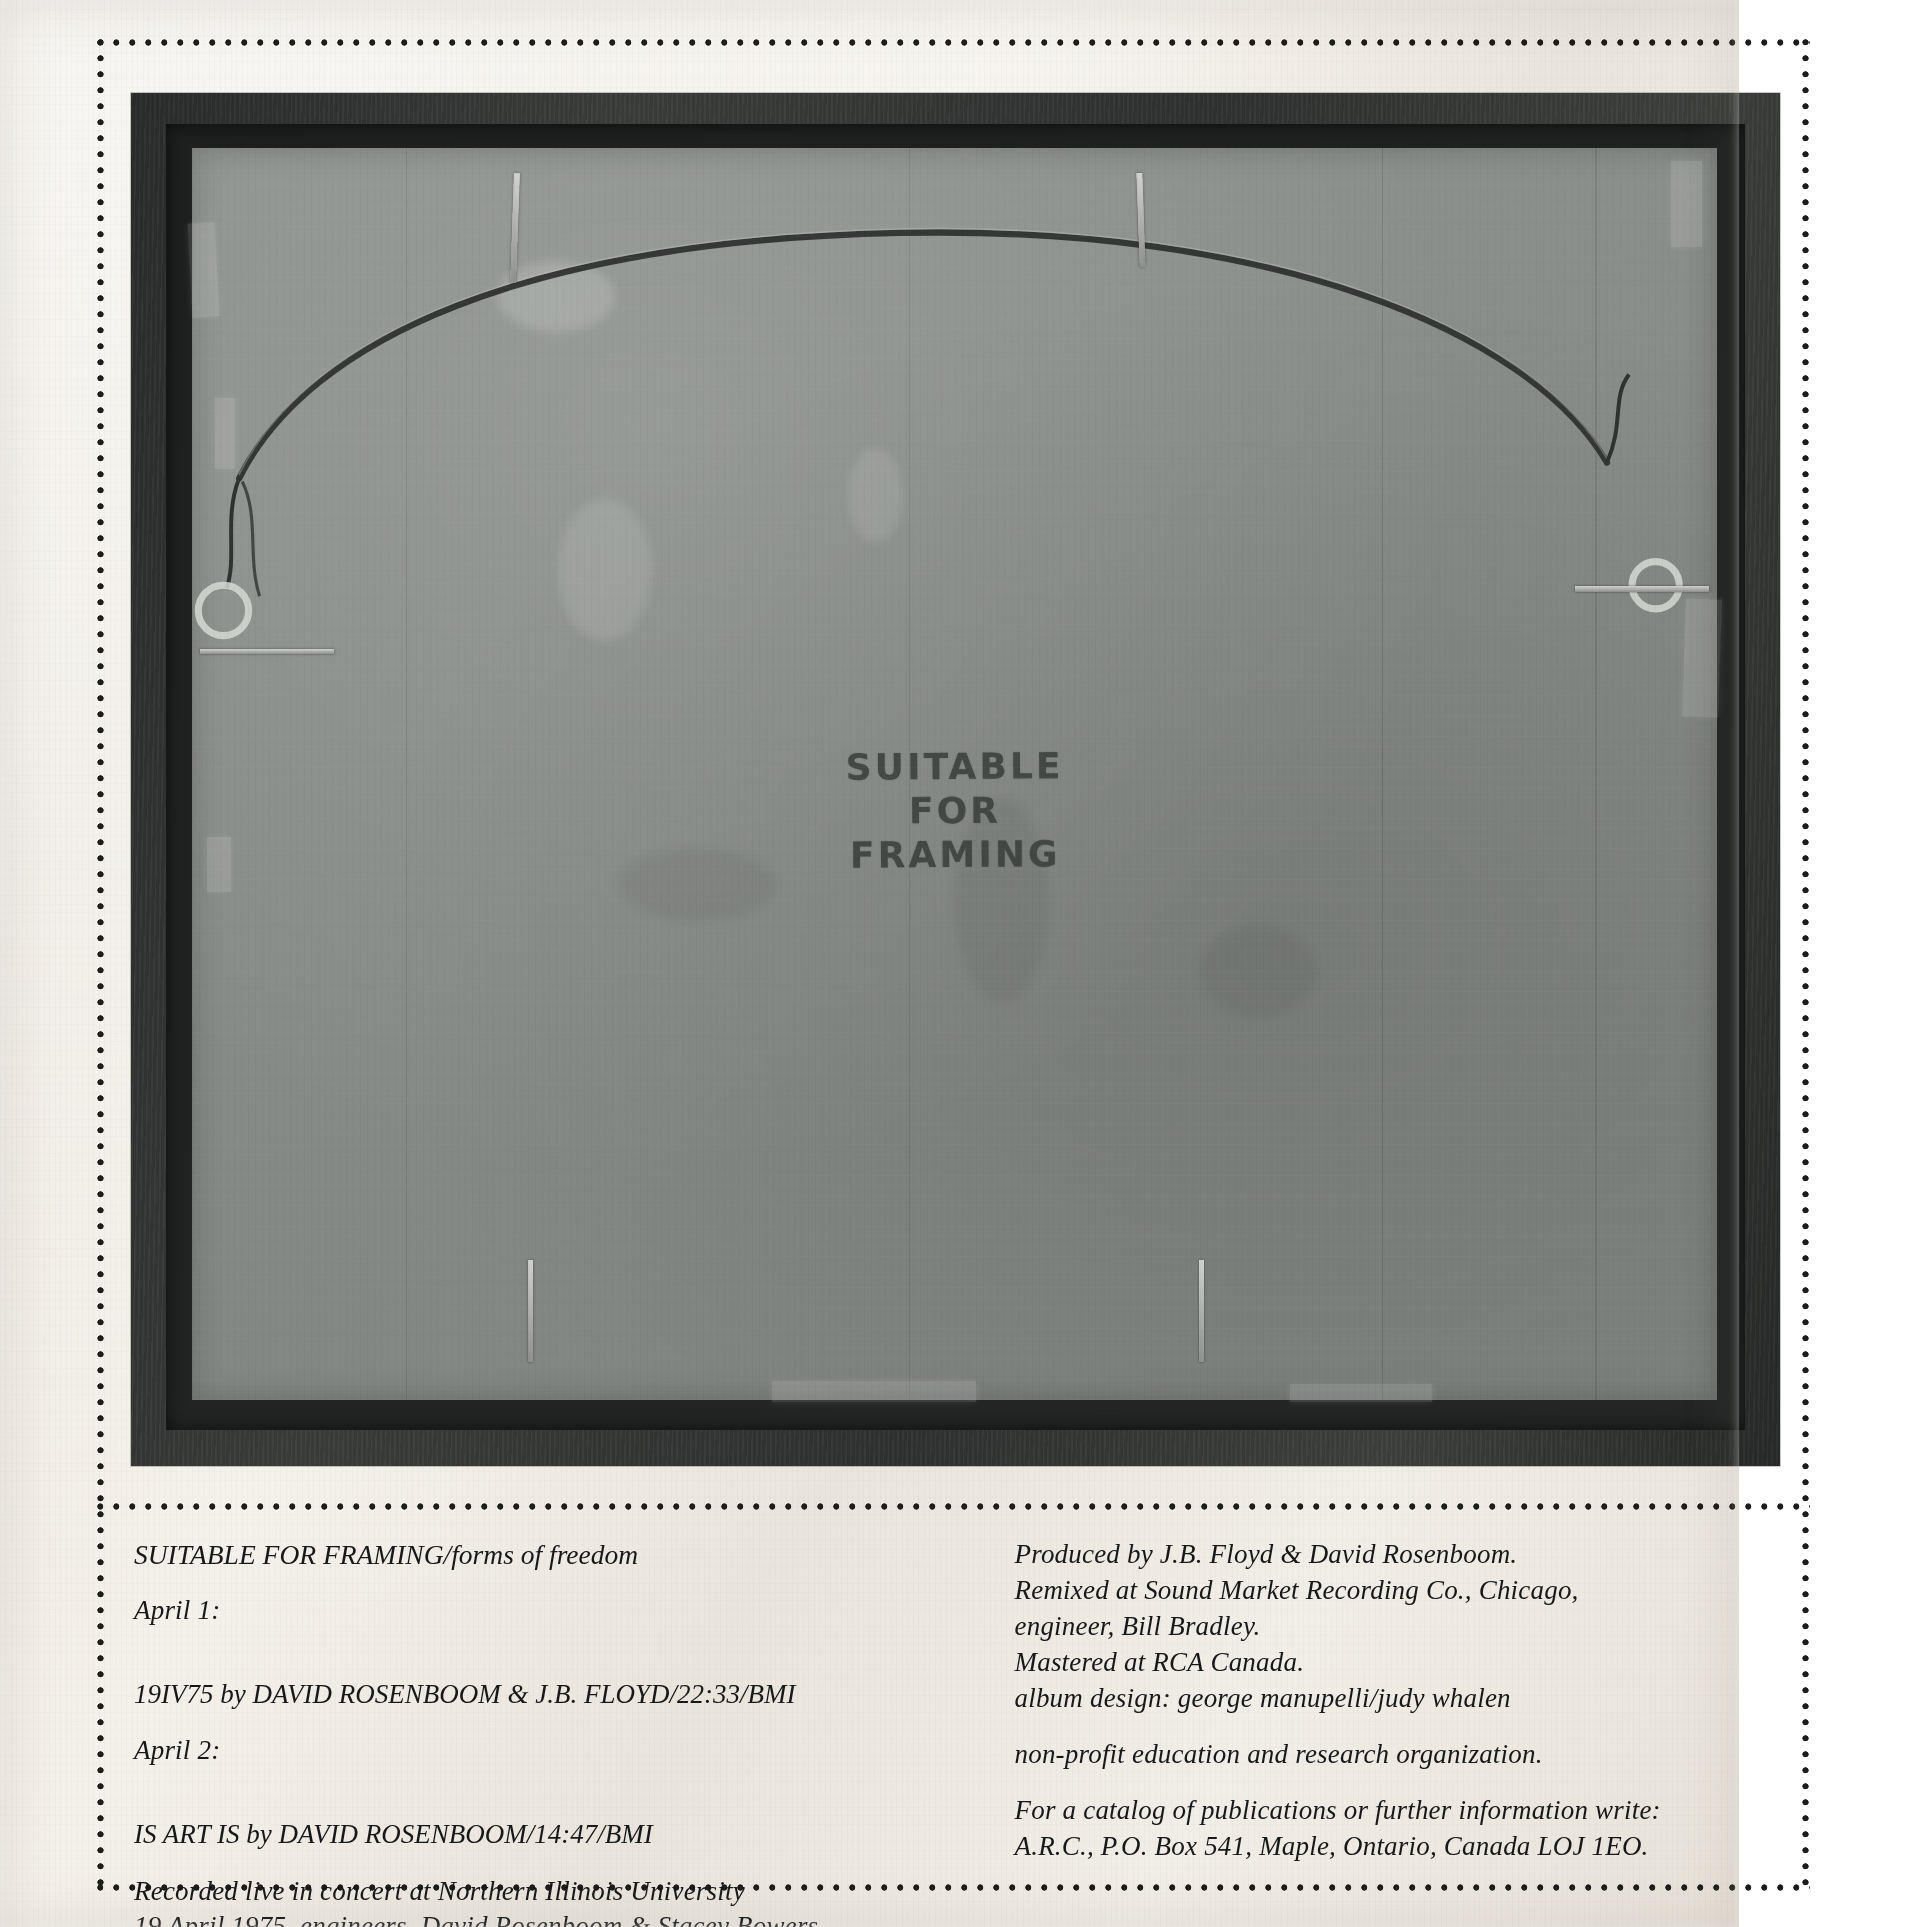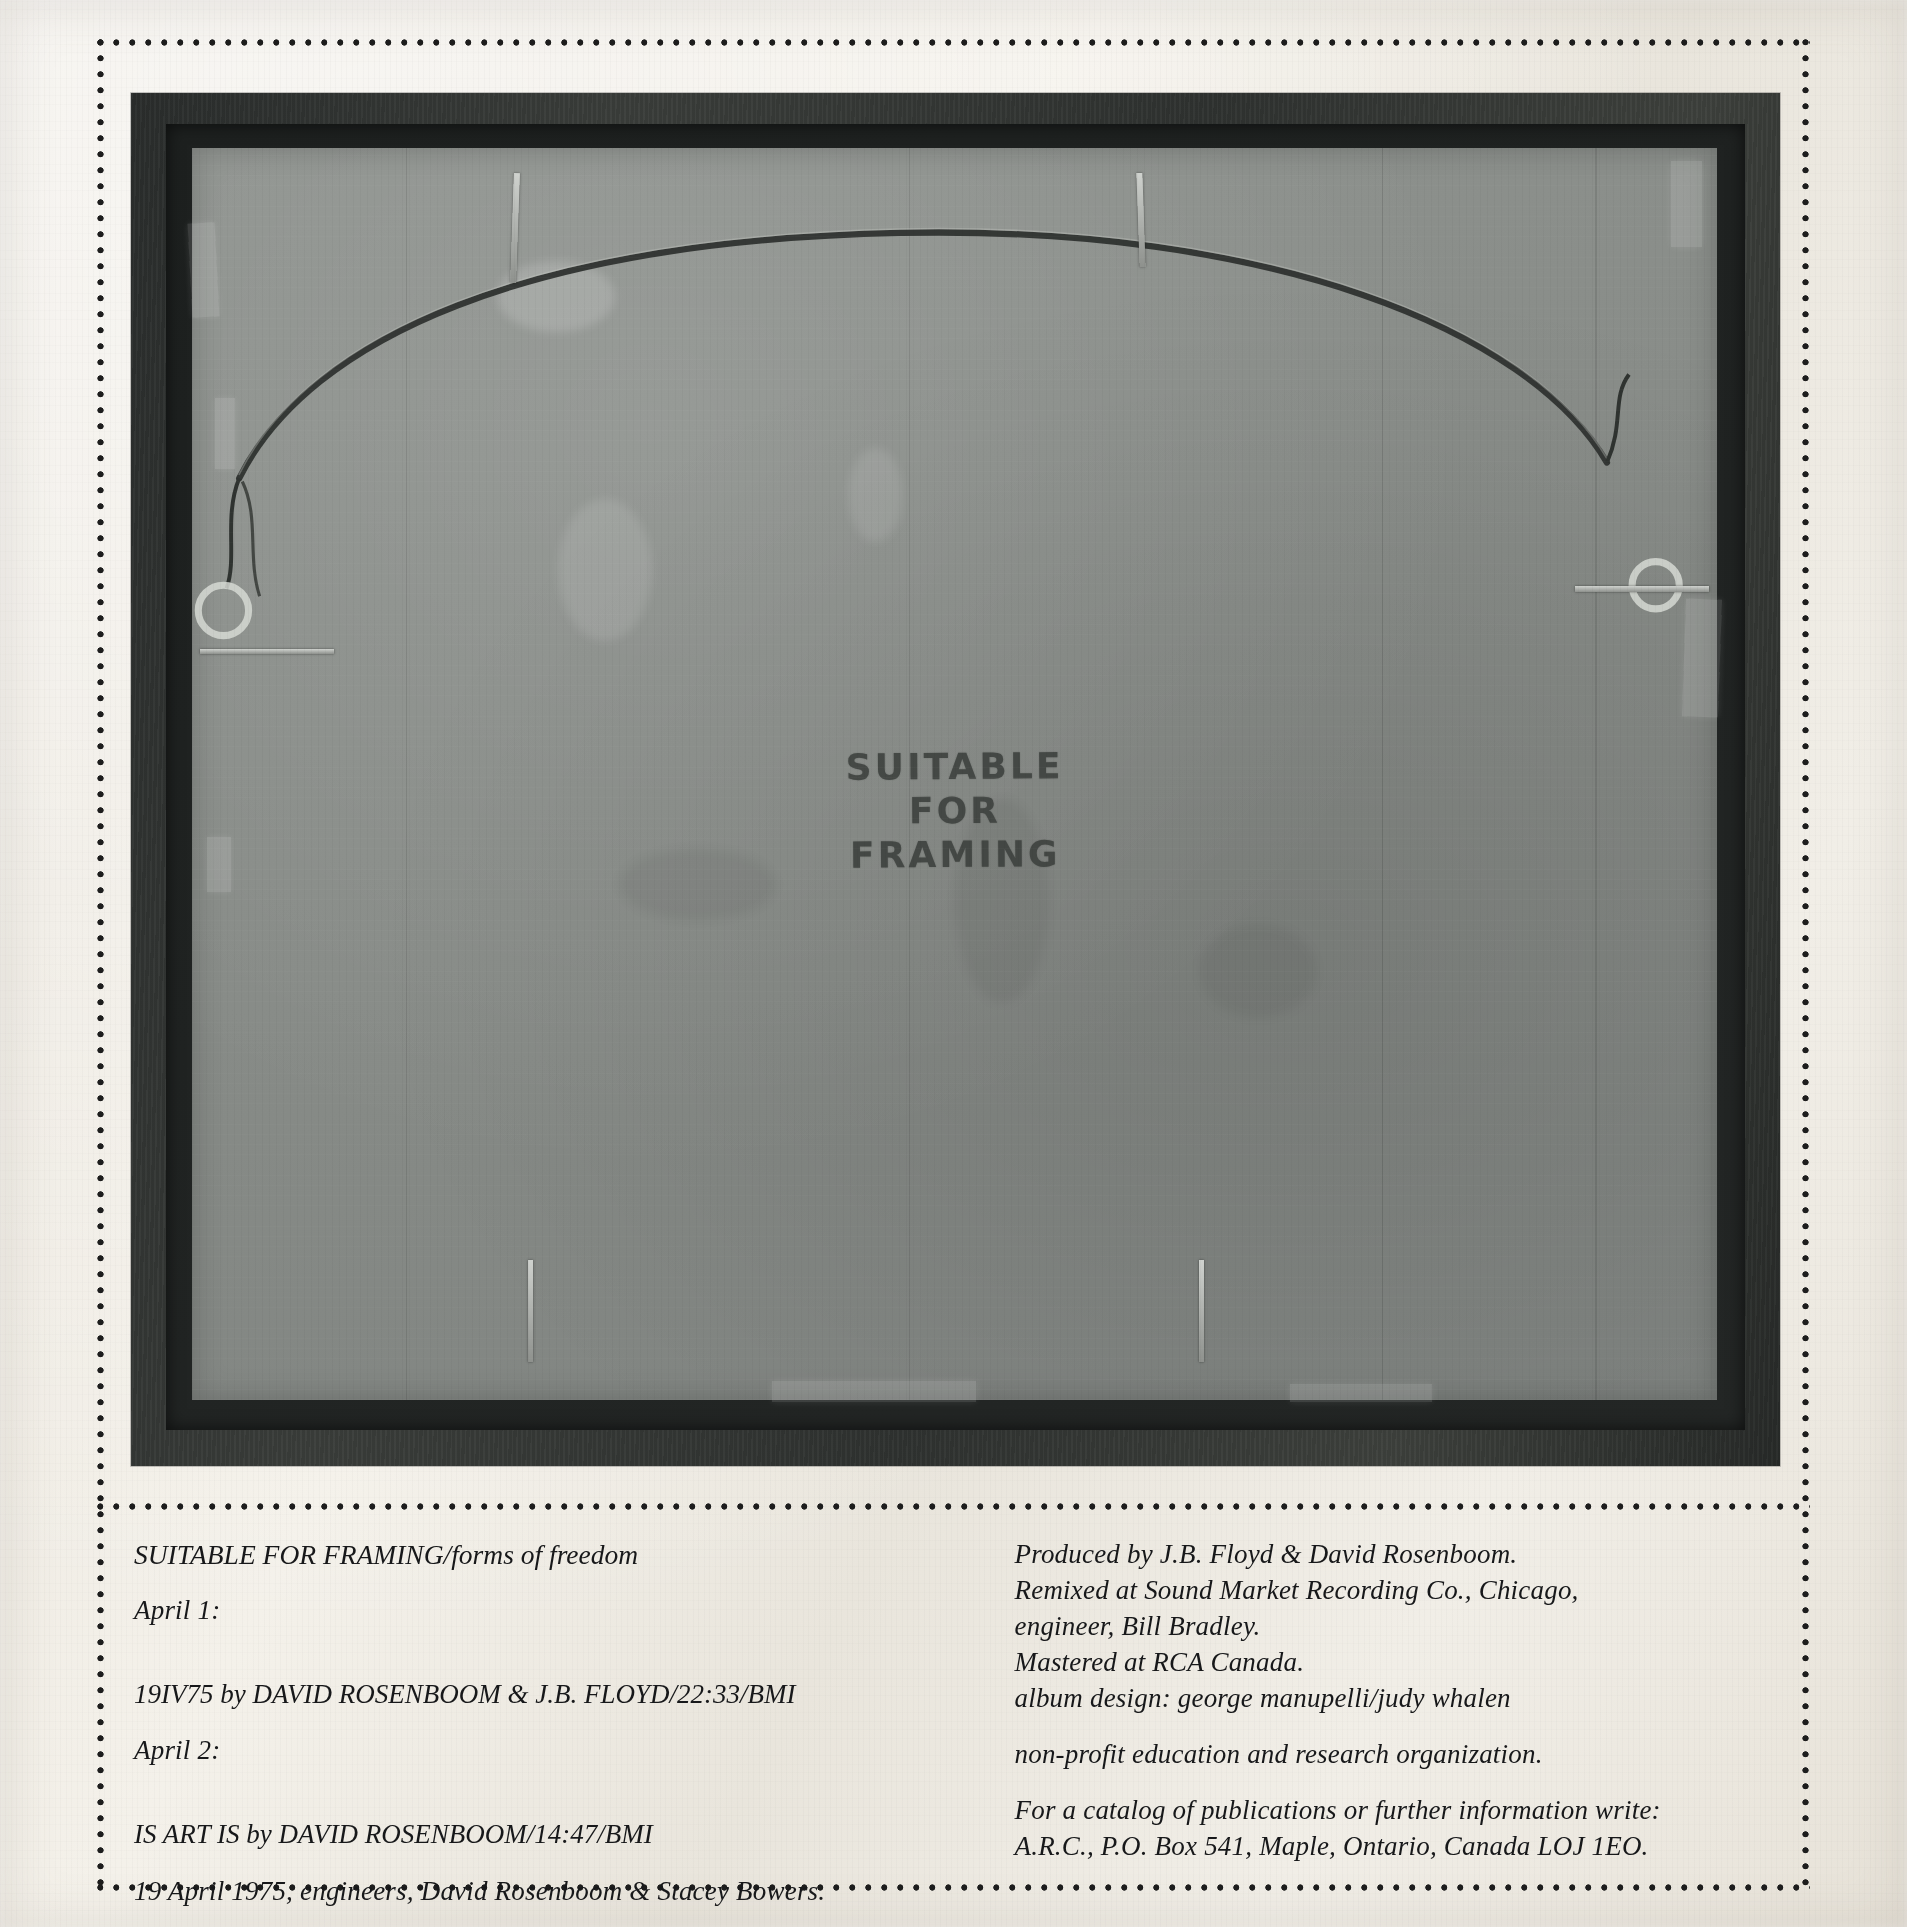--- a/index.html
+++ b/index.html
@@ -11,21 +11,21 @@
     width: 1907px;
     height: 1928px;
     overflow: hidden;
     font-family: "Liberation Serif", serif;
   }
 
   
   .sleeve {
     position: absolute;
     left: 0; top: 0;
-    width: 1907px;
+    width: 1739px;
     height: 1928px;
     background:
       radial-gradient(ellipse at 20% 10%, rgba(255,255,255,0.55), rgba(255,255,255,0) 60%),
       linear-gradient(118deg, #f2efe9 0%, #eeeae2 18%, #f4f1ea 38%, #e9e5dc 58%, #f1eee7 78%, #e7e2d8 100%);
     box-sizing: border-box;
   }
   
   .paper-grain {
     position: absolute;
     inset: 0;
@@ -306,20 +306,21 @@
         <div class="ital">April 1:</div>
         <div class="ital-caps nowrap">19IV75 by  DAVID ROSENBOOM &amp; J.B. FLOYD/22:33/BMI</div>
       </div>
 
       <div class="blk">
         <div class="ital">April 2:</div>
         <div class="ital-caps nowrap">IS ART IS by DAVID ROSENBOOM/14:47/BMI</div>
       </div>
 
       <div class="blk">
+        <div class="ital nowrap">Recorded live in concert at Northern Illinois University</div>
         <div class="ital nowrap">19 April 1975, engineers, David Rosenboom &amp; Stacey Bowers.</div>
       </div>
     </div>
 
     <div class="col col-right">
       <div class="blk">
         <div class="ital nowrap">Produced by J.B. Floyd &amp; David Rosenboom.</div>
         <div class="ital nowrap">Remixed at Sound Market Recording Co., Chicago,</div>
         <div class="ital">engineer, Bill Bradley.</div>
         <div class="ital">Mastered at RCA Canada.</div>

